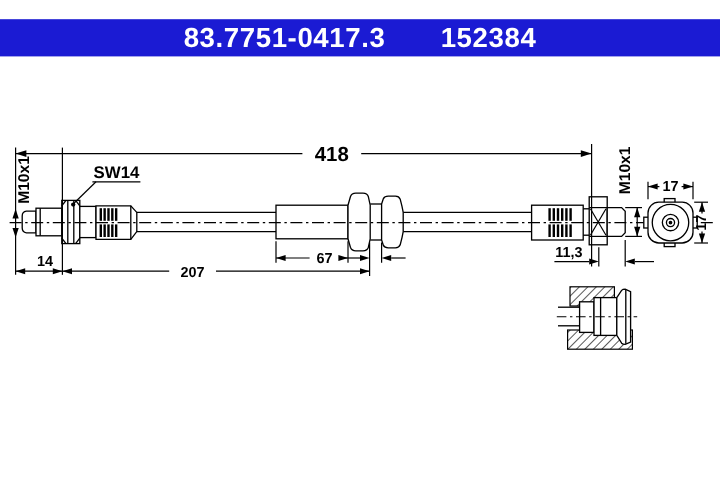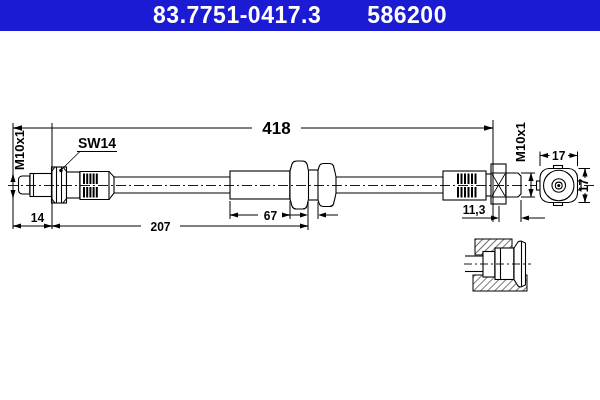--- a/index.html
+++ b/index.html
@@ -1,33 +1,33 @@
 <!DOCTYPE html>
 <html><head>
 <meta charset="utf-8">
 <style>
   html,body{margin:0;padding:0;width:600px;height:400px;background:#fff;overflow:hidden;}
   .stage{position:relative;width:600px;height:400px;font-family:"Liberation Sans",sans-serif;}
-  .header{position:absolute;left:0;top:0;width:600px;height:31px;display:flex;align-items:center;justify-content:center;gap:46px;}
+  .header{position:absolute;left:0;top:16px;width:600px;height:31px;display:flex;align-items:center;justify-content:center;gap:46px;}
   .header span{color:#fff;font-size:23px;font-weight:bold;letter-spacing:0.5px;}
   svg{position:absolute;left:0;top:0;}
   svg text{font-family:"Liberation Sans",sans-serif;font-weight:bold;fill:#000;}
   .t17{font-size:17px;}
   .t14{font-size:14px;}
   .t13{font-size:13px;}
   .t12{font-size:12px;}
 </style>
 </head>
 <body>
 
 <div class="stage">
 
   <div class="header" id="hdr" style="background: rgb(27, 27, 211);">
     <span>83.7751-0417.3</span>
-    <span>586200</span>
+    <span>152384</span>
   </div>
 
   <svg width="600" height="400" viewBox="0 0 600 400">
     <defs>
       <pattern id="hatch" width="5" height="5" patternTransform="rotate(45)" patternUnits="userSpaceOnUse">
         <line x1="0" y1="0" x2="0" y2="5" stroke="#000" stroke-width="1.1"></line>
       </pattern>
     </defs>
 
     <g stroke="#000" stroke-width="1.1" fill="#fff">

